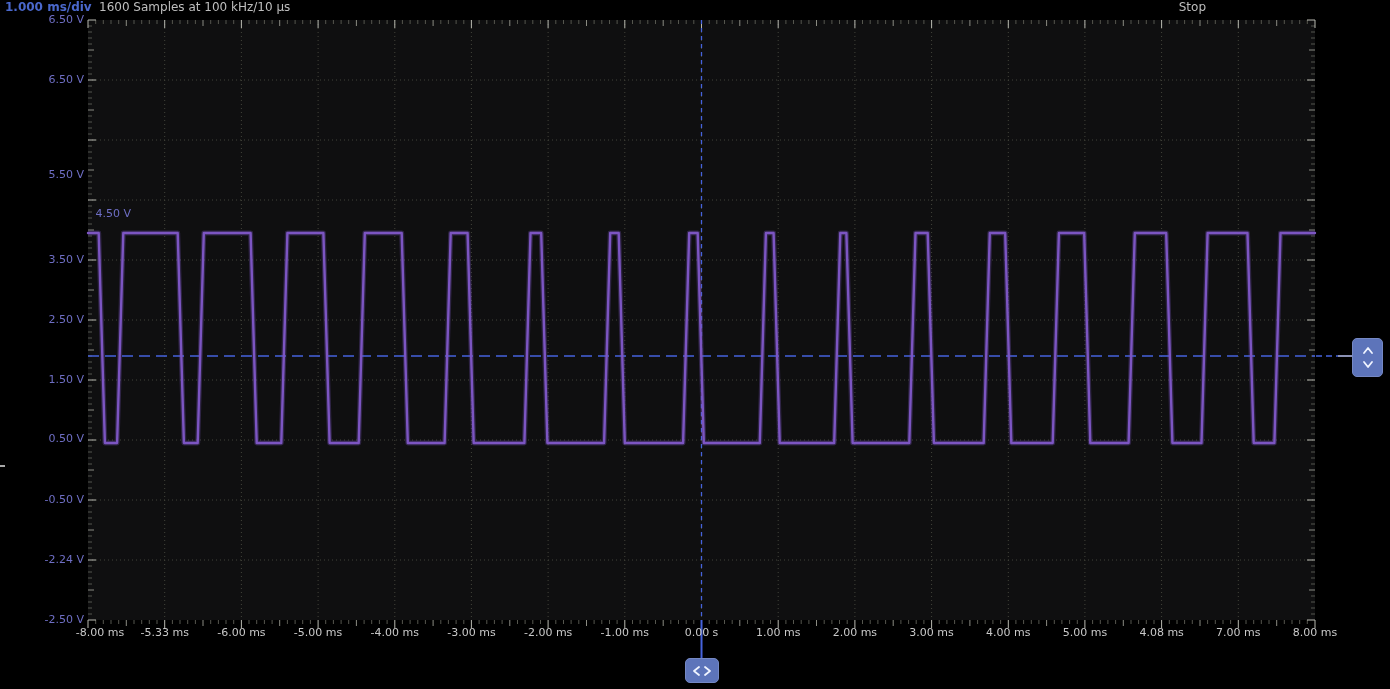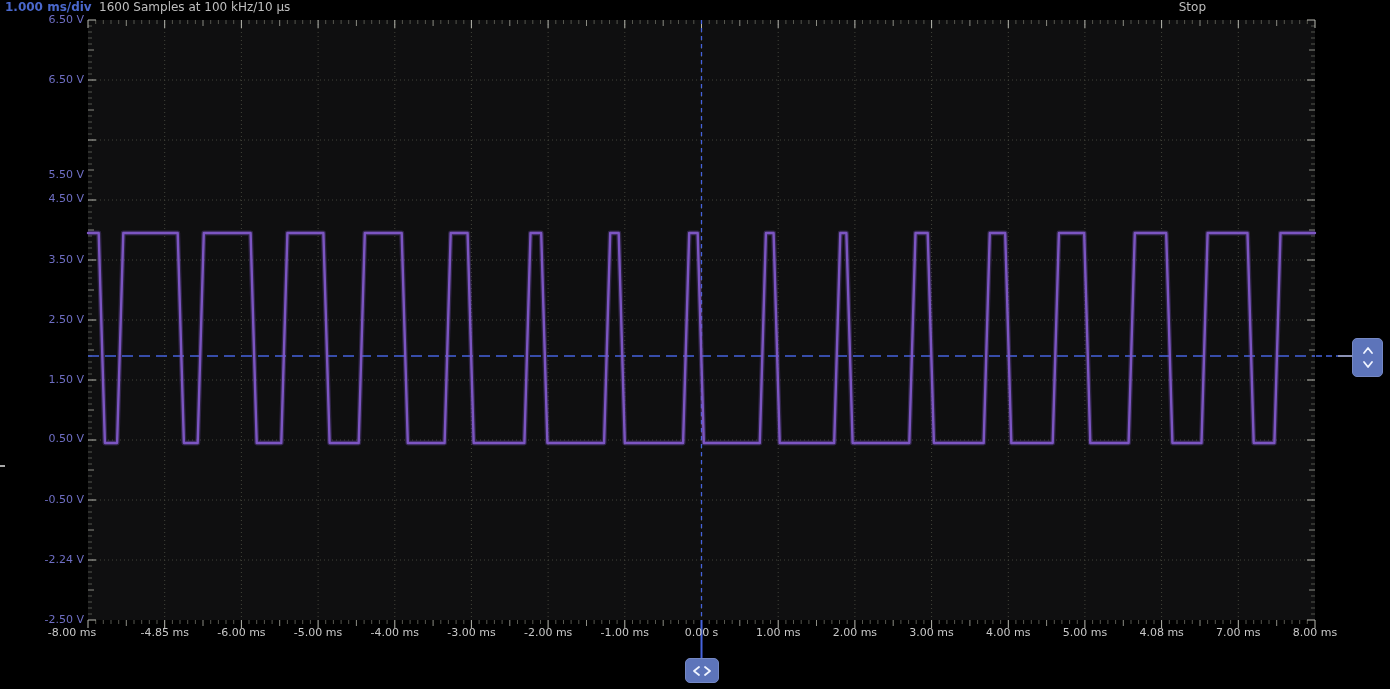--- a/index.html
+++ b/index.html
@@ -42,32 +42,32 @@
         <path d="M701.5 620 V659" stroke="#4663dd" stroke-width="2" fill="none"></path>
         <path d="M88 233.0 L98.7 233.0 L104.9 443.0 L117.1 443.0 L123.3 233.0 L177.7 233.0 L183.9 443.0 L197.7 443.0 L203.8 233.0 L250.6 233.0 L256.7 443.0 L281.3 443.0 L287.4 233.0 L323.4 233.0 L329.6 443.0 L358.7 443.0 L364.8 233.0 L401.7 233.0 L407.8 443.0 L444.6 443.0 L450.7 233.0 L467.6 233.0 L473.7 443.0 L524.4 443.0 L530.5 233.0 L541.2 233.0 L547.4 443.0 L604.1 443.0 L610.2 233.0 L618.7 233.0 L624.8 443.0 L683.1 443.0 L689.2 233.0 L697.7 233.0 L703.8 443.0 L759.8 443.0 L765.9 233.0 L773.6 233.0 L779.7 443.0 L834.2 443.0 L840.3 233.0 L846.4 233.0 L852.6 443.0 L909.3 443.0 L915.5 233.0 L927.7 233.0 L933.9 443.0 L983.7 443.0 L989.8 233.0 L1005.2 233.0 L1011.3 443.0 L1052.7 443.0 L1058.9 233.0 L1084.2 233.0 L1090.3 443.0 L1128.6 443.0 L1134.8 233.0 L1166.2 233.0 L1172.4 443.0 L1201.5 443.0 L1207.6 233.0 L1247.5 233.0 L1253.7 443.0 L1274.4 443.0 L1280.5 233.0 L1315 233.0" stroke="#7c55c2" stroke-width="5" opacity="0.3" fill="none" stroke-linejoin="round"></path>
         <path d="M88 233.0 L98.7 233.0 L104.9 443.0 L117.1 443.0 L123.3 233.0 L177.7 233.0 L183.9 443.0 L197.7 443.0 L203.8 233.0 L250.6 233.0 L256.7 443.0 L281.3 443.0 L287.4 233.0 L323.4 233.0 L329.6 443.0 L358.7 443.0 L364.8 233.0 L401.7 233.0 L407.8 443.0 L444.6 443.0 L450.7 233.0 L467.6 233.0 L473.7 443.0 L524.4 443.0 L530.5 233.0 L541.2 233.0 L547.4 443.0 L604.1 443.0 L610.2 233.0 L618.7 233.0 L624.8 443.0 L683.1 443.0 L689.2 233.0 L697.7 233.0 L703.8 443.0 L759.8 443.0 L765.9 233.0 L773.6 233.0 L779.7 443.0 L834.2 443.0 L840.3 233.0 L846.4 233.0 L852.6 443.0 L909.3 443.0 L915.5 233.0 L927.7 233.0 L933.9 443.0 L983.7 443.0 L989.8 233.0 L1005.2 233.0 L1011.3 443.0 L1052.7 443.0 L1058.9 233.0 L1084.2 233.0 L1090.3 443.0 L1128.6 443.0 L1134.8 233.0 L1166.2 233.0 L1172.4 443.0 L1201.5 443.0 L1207.6 233.0 L1247.5 233.0 L1253.7 443.0 L1274.4 443.0 L1280.5 233.0 L1315 233.0" stroke="#7c55c2" stroke-width="2.4" fill="none" stroke-linejoin="round" stroke-linecap="round"></path>
       </svg>
   </div>
 
   <div id="ylabels">
       <span class="ylab" style="top: 13px; color: rgb(110, 110, 196);">6.50 V</span>
       <span class="ylab" style="top: 73px; color: rgb(110, 110, 196);">6.50 V</span>
       <span class="ylab" style="top: 133px; color: rgb(110, 110, 196); margin-top: 35px;">5.50 V</span>
-      <span class="ylab" style="top: 192px; color: rgb(110, 110, 196);">4.50 V</span>
+      <span class="ylab" style="top: 207px; color: rgb(110, 110, 196); padding-left: 47px;">4.50 V</span>
       <span class="ylab" style="top: 253px; color: rgb(110, 110, 196);">3.50 V</span>
       <span class="ylab" style="top: 313px; color: rgb(110, 110, 196);">2.50 V</span>
       <span class="ylab" style="top: 373px; color: rgb(110, 110, 196);">1.50 V</span>
       <span class="ylab" style="top: 432px; color: rgb(110, 110, 196);">0.50 V</span>
       <span class="ylab" style="top: 493px; color: rgb(110, 110, 196);">-0.50 V</span>
       <span class="ylab" style="top: 553px; color: rgb(110, 110, 196);">-2.24 V</span>
       <span class="ylab" style="top: 613px; color: rgb(110, 110, 196);">-2.50 V</span>
     </div>
   <div id="xlabels">
-      <span class="xlab" style="left: 72px; color: rgb(201, 201, 201);">-8.00 ms</span>
-      <span class="xlab" style="left: 164.688px; color: rgb(201, 201, 201);">-4.85 ms</span>
+      <span class="xlab" style="left: 100px; color: rgb(201, 201, 201);">-8.00 ms</span>
+      <span class="xlab" style="left: 164.688px; color: rgb(201, 201, 201);">-5.33 ms</span>
       <span class="xlab" style="left: 241.375px; color: rgb(201, 201, 201);">-6.00 ms</span>
       <span class="xlab" style="left: 318.062px; color: rgb(201, 201, 201);">-5.00 ms</span>
       <span class="xlab" style="left: 394.75px; color: rgb(201, 201, 201);">-4.00 ms</span>
       <span class="xlab" style="left: 471.438px; color: rgb(201, 201, 201);">-3.00 ms</span>
       <span class="xlab" style="left: 548.125px; color: rgb(201, 201, 201);">-2.00 ms</span>
       <span class="xlab" style="left: 624.812px; color: rgb(201, 201, 201);">-1.00 ms</span>
       <span class="xlab" style="left: 701.5px; color: rgb(201, 201, 201);">0.00 s</span>
       <span class="xlab" style="left: 778.188px; color: rgb(201, 201, 201);">1.00 ms</span>
       <span class="xlab" style="left: 854.875px; color: rgb(201, 201, 201);">2.00 ms</span>
       <span class="xlab" style="left: 931.562px; color: rgb(201, 201, 201);">3.00 ms</span>

